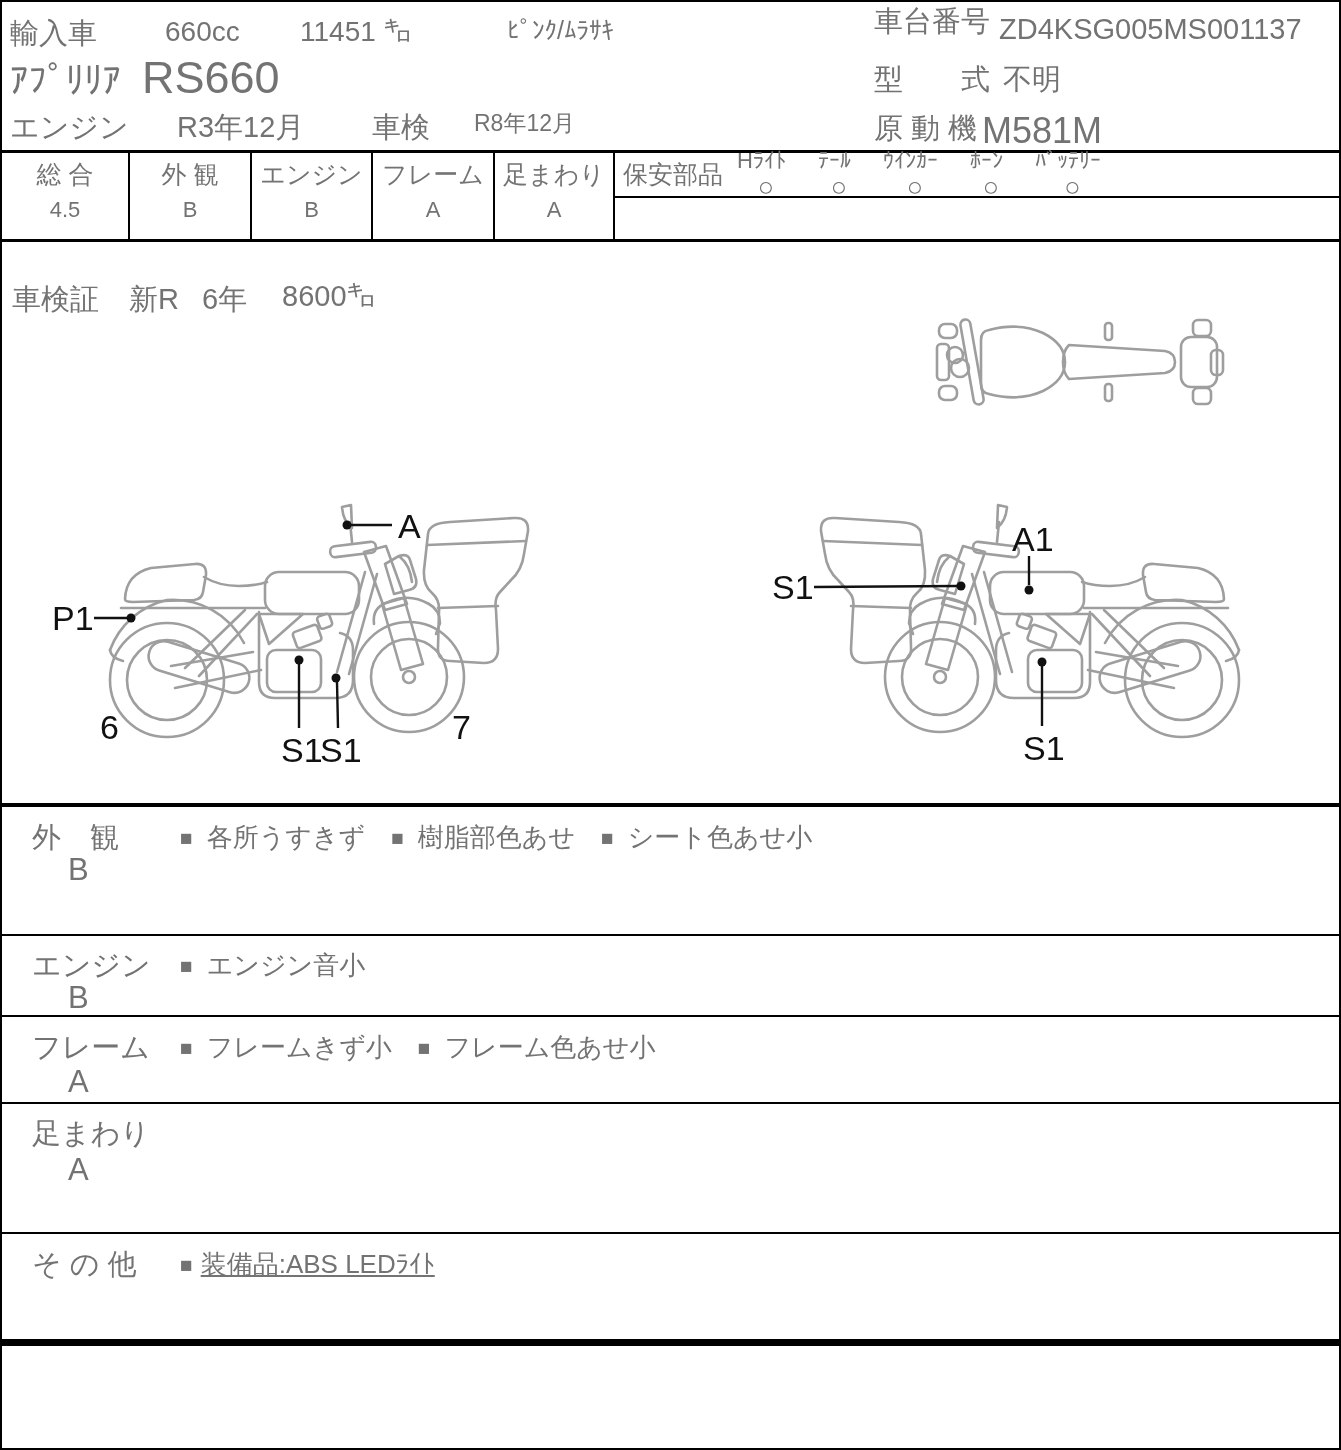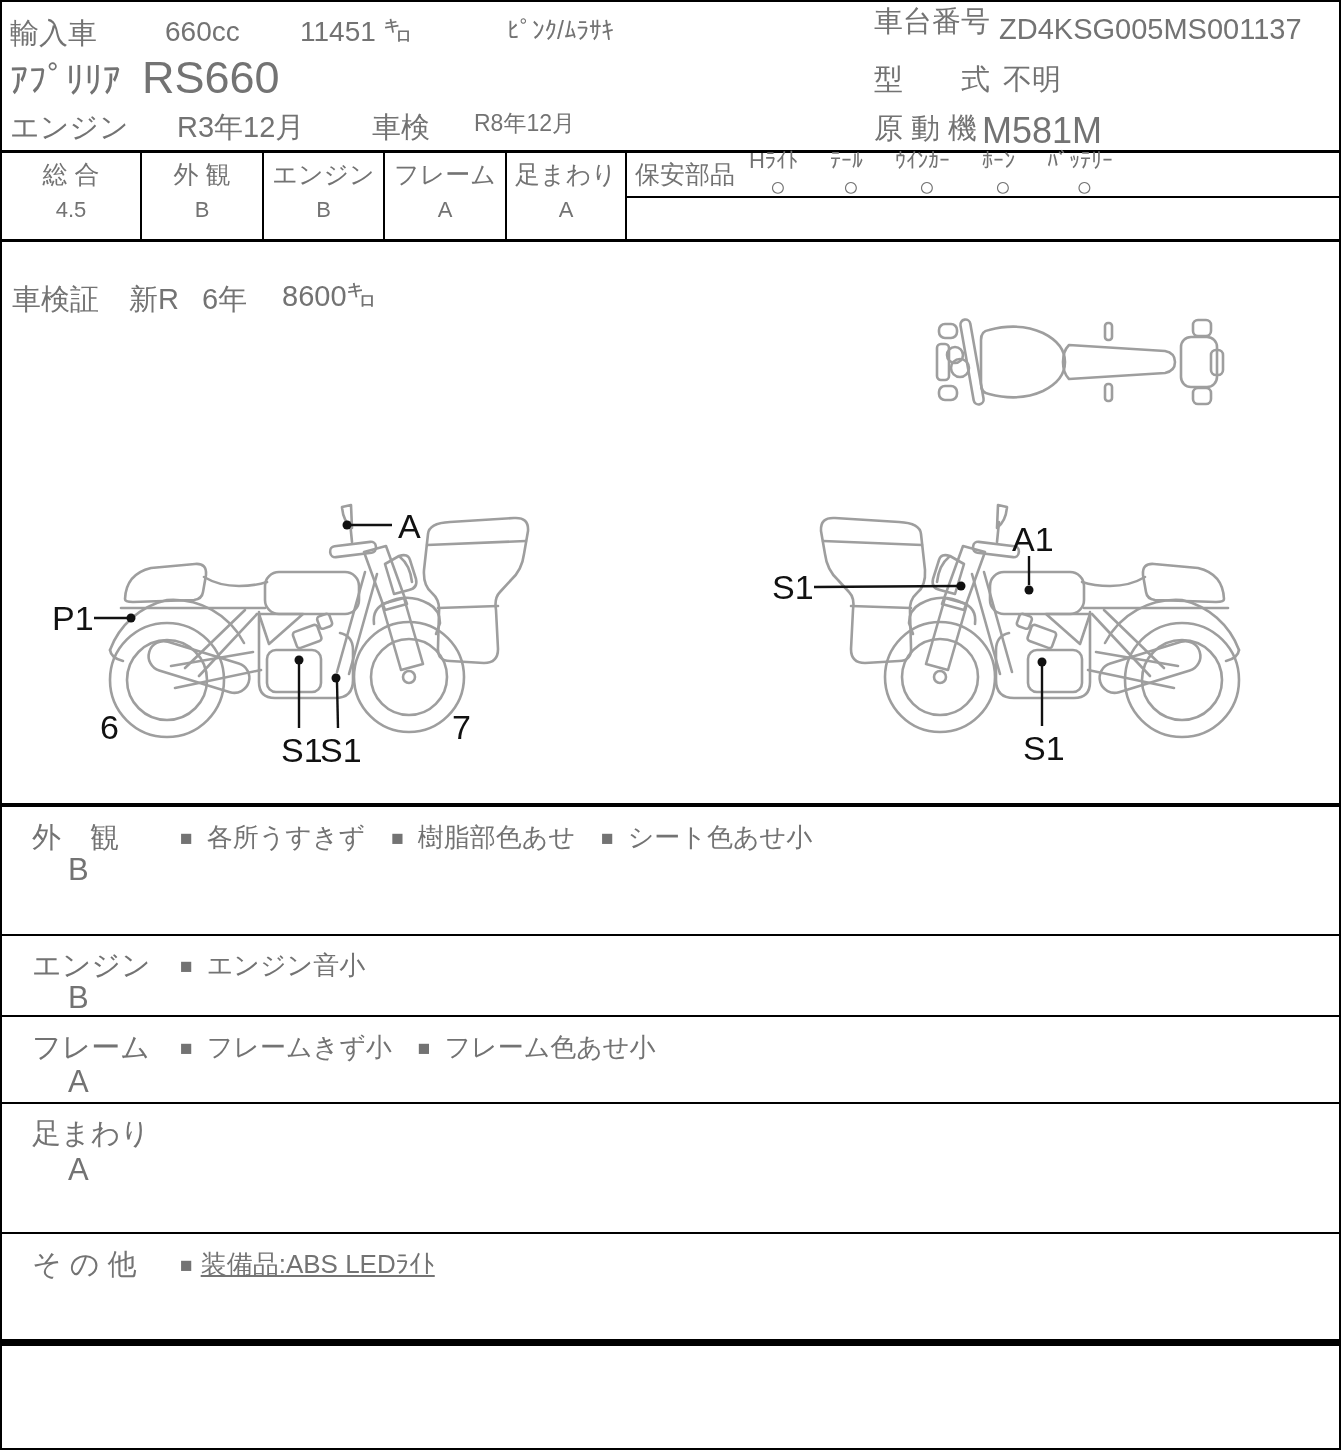--- a/index.html
+++ b/index.html
@@ -28,21 +28,21 @@
   .h-en-l{left:872px;top:107px;font-size:29px;}
   .h-en-v{left:980px;top:108px;font-size:36px;text-align:center;}
   
   .band{position:absolute;left:0;top:148px;width:100%;height:92px;
     border-top:3px solid #000;border-bottom:3px solid #000;box-sizing:border-box;
     display:flex;}
   .rbox{border-right:2px solid #000;box-sizing:border-box;display:flex;
     flex-direction:column;align-items:center;justify-content:flex-start;}
   .rbox .lab{font-size:25px;margin-top:5px;}
   .rbox .val{font-size:22px;margin-top:6px;}
-  .w0{width:140px}.w1{width:122px}.w2{width:121px}.w3{width:122px}.w4{width:120px}
+  .w0{width:128px}.w1{width:122px}.w2{width:121px}.w3{width:122px}.w4{width:120px}
   .safety{flex:1;display:flex;flex-direction:column;}
   .srow1{height:45px;border-bottom:2px solid #000;box-sizing:border-box;
     display:flex;align-items:center;padding-left:8px;}
   .srow1 .slabel{font-size:25px;margin-right:14px;}
   .sitem{display:flex;align-items:center;margin-right:23px;flex-direction:column;}
   .sitem .nm{font-size:22px;margin-right:9px;}
   .sitem .st{font-size:27px;font-weight:700;line-height:1;}
   .srow2{flex:1;display:flex;align-items:center;padding-left:30px;}
   .srow2 .klabel{font-size:25px;}
   .srow2 .kval{font-size:25px;margin-left:28px;}

